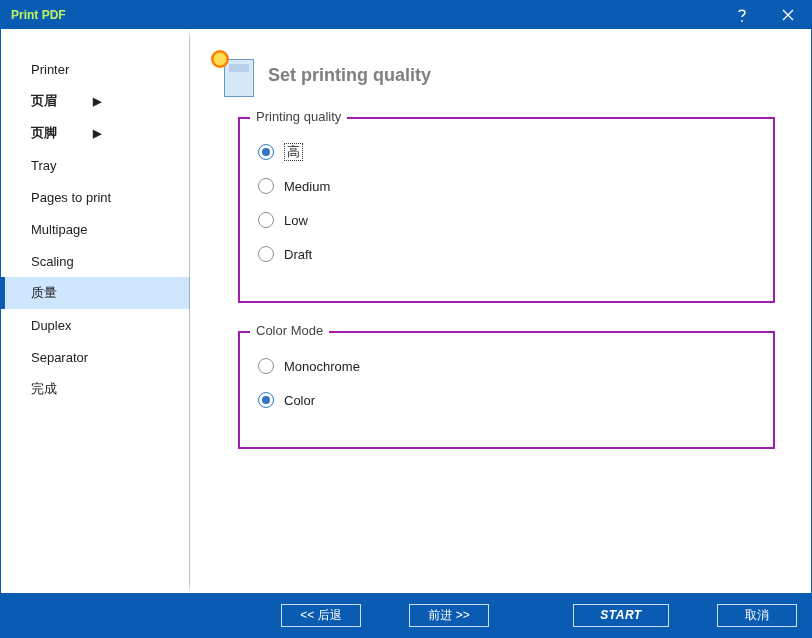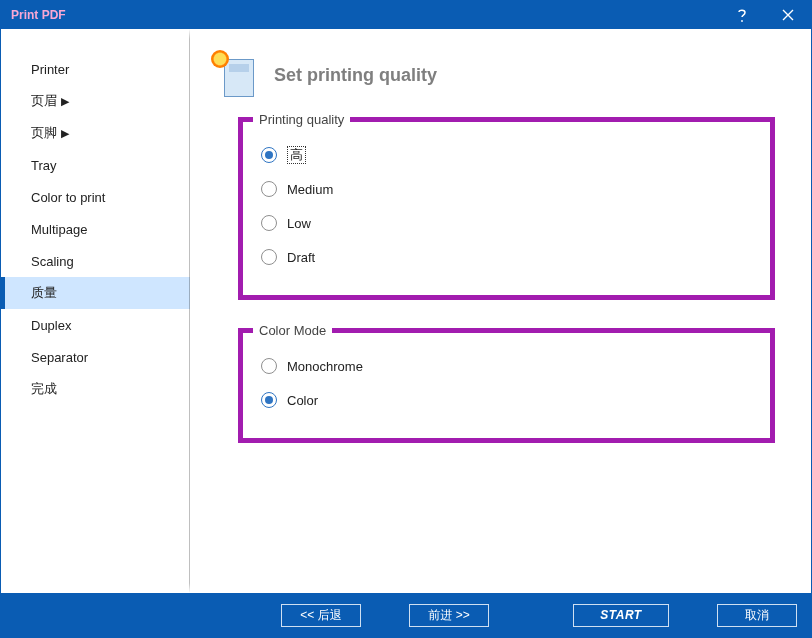--- a/index.html
+++ b/index.html
@@ -9,21 +9,21 @@
       width: 812px;
       height: 638px;
       display:flex;
       flex-direction:column;
       border:1px solid #0a5cb3;
       background:#fff;
     }
     .titlebar {
       height:28px;
       background:#0a5cb3;
-      color:#f9a8d4;
+      color:#bef264;
       display:flex;
       align-items:center;
       padding: 0 0 0 10px;
       font-size:12px;
       font-weight:600;
     }
     .titlebar-title { flex:1; }
     .titlebar-btn {
       width:46px; height:28px; display:flex; align-items:center; justify-content:center;
       color:#fff; font-size:16px;
@@ -50,46 +50,46 @@
     }
     .side-item.active{
       background:#cfe6ff;
       border-left:4px solid #0a5cb3;
       padding-left:26px;
       font-weight:400;
     }
     .side-item .chev{
       margin-left:4px; font-size:11px; color:#222;
     }
-    .side-item.cjk { font-weight:400; }
+    .side-item.cjk { font-weight:700;gap:32px; }
     .main {
       flex:1;
       padding: 24px 30px 0 24px;
     }
-    .main-header{ display:flex; align-items:center; gap:20px; margin-bottom:20px; }
+    .main-header{ display:flex; align-items:center; gap:14px; margin-bottom:20px; }
     .doc-icon{ width:40px; height:44px; display:flex; align-items:center; justify-content:center; position:relative; }
     .doc-icon .page{
       width:30px;height:38px;background:#d7e8f7;border:1px solid #6b99c8;
       position:absolute; bottom:0; right:0;
     }
     .doc-icon .page::before{
       content:""; position:absolute; inset:4px 4px auto 4px; height:8px;
       background:#b6d0ea;
     }
     .doc-icon .spark{
       position:absolute; top:-3px; left:-3px; width:18px; height:18px; border-radius:50%;
       background:radial-gradient(circle at 50% 50%, #ffdd55 0 45%, #ff7f00 55% 100%);
     }
     .main-title{
       font-size:18px; font-weight:700; color:#7f7f7f;
     }
     .group{
-      border:5px solid #a21caf;
+      border:2px solid #a21caf;
       margin: 14px 6px 0 24px;
-      padding: 16px 18px 21px 18px;
+      padding: 16px 18px 30px 18px;
       position:relative;
     }
     .group-legend{
       position:absolute; top:-10px; left:10px;
       background:#fff; padding:0 6px;
       color:#444;
     }
     .radio-row{
       display:flex; align-items:center; gap:10px;
       height:34px;
@@ -150,21 +150,21 @@
         <span class="chev">▶</span>
       </div>
       <div class="side-item cjk">
         <span>页脚</span>
         <span class="chev">▶</span>
       </div>
       <div class="side-item">
         <span>Tray</span>
       </div>
       <div class="side-item">
-        <span>Color to print</span>
+        <span>Pages to print</span>
       </div>
       <div class="side-item">
         <span>Multipage</span>
       </div>
       <div class="side-item">
         <span>Scaling</span>
       </div>
       <div class="side-item active">
         <span>质量</span>
       </div>

